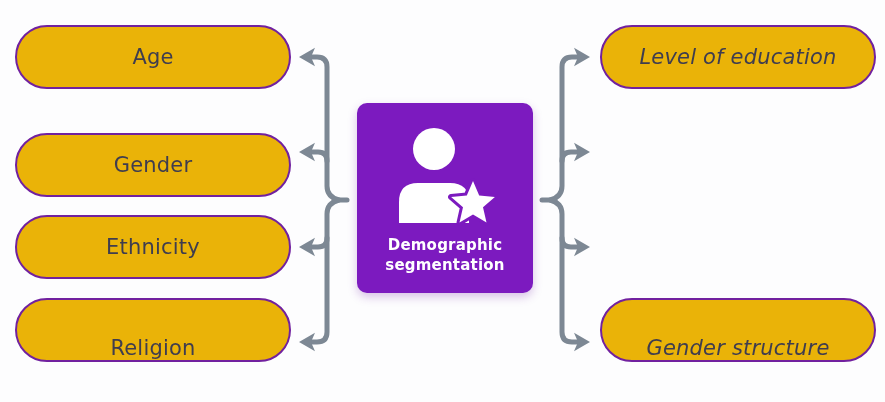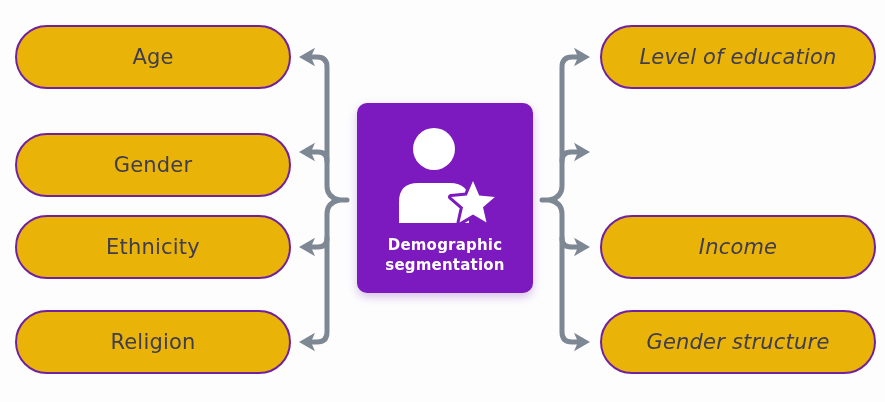--- a/index.html
+++ b/index.html
@@ -26,21 +26,21 @@
     display:flex;align-items:center;justify-content:center;
     font-size:21px;
     color:#3f3d4f;
     letter-spacing:.2px;
   }
   .col-left{left:15px;}
   .col-right{left:600px;font-style:italic;}
   .row-0{top:25px;}
   .row-1{top:133px;}
   .row-2{top:215px;}
-  .row-3{top:310px;}
+  .row-3{top:298px;align-items:flex-end;}
 
   
   .center-node{
     position:absolute;left:357px;top:103px;
     width:176px;height:190px;
     background:#7c1abf;
     border-radius:10px;
     box-shadow:0 4px 10px rgba(120,40,170,.28);
   }
   .center-node svg{position:absolute;left:0;top:0;}
@@ -95,23 +95,20 @@
   <div class="pill col-left row-2">
     <span>Ethnicity</span>
   </div>
   <div class="pill col-left row-3">
     <span>Religion</span>
   </div>
 
   <div class="pill col-right row-0">
     <span>Level of education</span>
   </div>
-  <div class="pill col-right row-2">
-    <span>Income</span>
-  </div>
   <div class="pill col-right row-3">
     <span>Gender structure</span>
   </div>
 
   <div class="center-node">
     <svg width="176" height="190" viewBox="0 0 176 190" aria-hidden="true">
 
       <circle cx="77" cy="46" r="21" fill="#ffffff"></circle>
 
       <path d="M 42 120 L 42 99 Q 42 80 61 80 L 93 80 Q 112 80 112 99 L 112 120 Z" fill="#ffffff"></path>

